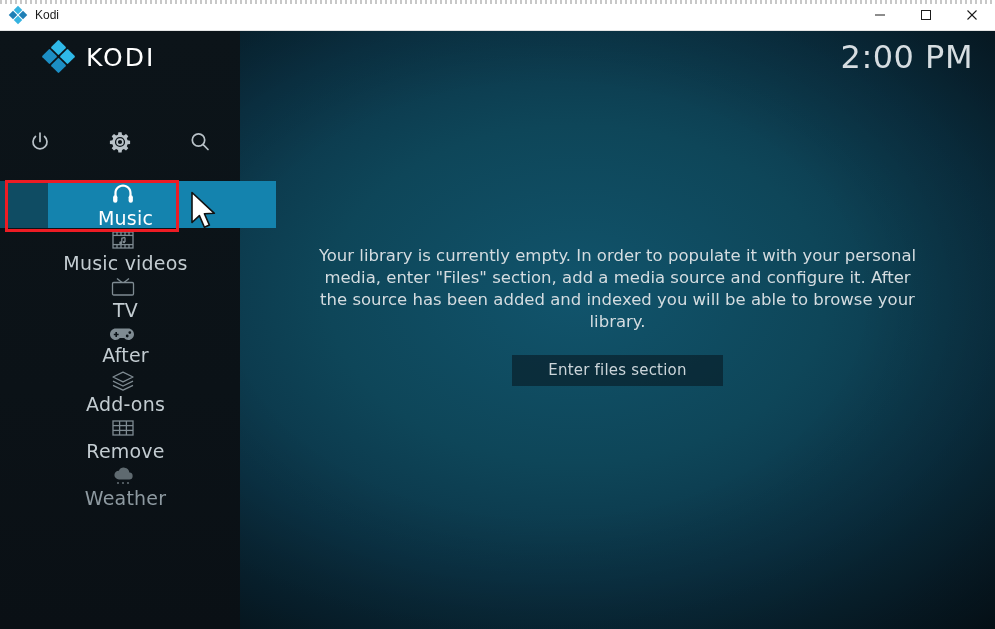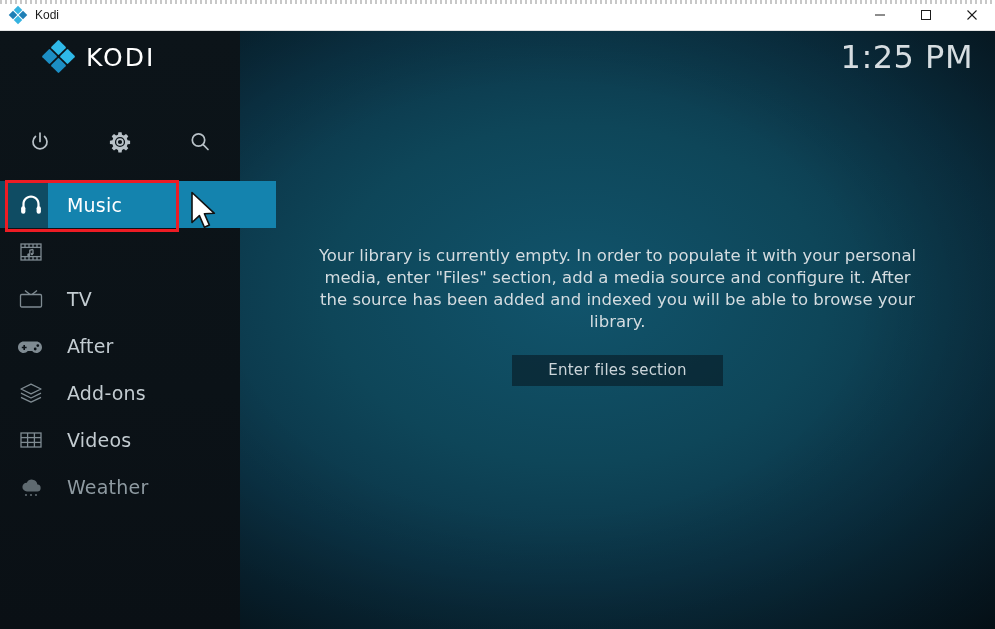--- a/index.html
+++ b/index.html
@@ -122,20 +122,21 @@
     cursor: pointer;
   }
   .toolbtn svg { display:block; }
 
   .menu { position: absolute; top: 150px; left: 0; width: 240px; }
   .menu-item {
     position: relative;
     height: 47px;
     display: flex; align-items: center;
     cursor: pointer;
+    flex-direction: column;
   }
   .menu-icon {
     width: 50px; flex: none;
     display: flex; align-items: center; justify-content: center;
     margin-left: 6px;
   }
   .menu-icon svg { display: block; }
   .menu-label {
     font-size: 19px; color: #c3ccd1;
     font-family: "DejaVu Sans", sans-serif;
@@ -251,21 +252,21 @@
           <line x1="10.5" y1="1.5" x2="1.5" y2="10.5" stroke="#1b1b1b" stroke-width="1.1"></line>
         </svg>
     </div>
   </div>
 </div>
 
 <div class="kodi">
   <div class="kodi-dots"></div>
   <div class="kodi-vignette"></div>
 
-  <div class="clock">1:25 PM</div>
+  <div class="clock">2:00 PM</div>
 
   <div class="sel-overflow"></div>
 
   <div class="content">
     <div class="empty-msg">Your library is currently empty. In order to populate it with your personal media, enter "Files" section, add a media source and configure it. After the source has been added and indexed you will be able to browse your library.</div>
     <div class="btn-row">
       <button class="kbtn">Enter files section</button>
     </div>
   </div>
 
@@ -331,20 +332,21 @@
             <line x1="7" y1="16.6" x2="7" y2="20"></line>
               <line x1="11" y1="16.6" x2="11" y2="20"></line>
             <line x1="15" y1="16.6" x2="15" y2="20"></line>
               <line x1="19" y1="16.6" x2="19" y2="20"></line>
             <path d="M15 9.4v4.6" stroke-width="1.3"></path>
             <path d="M15 9.4l-3.2.9v4.2" stroke-width="1.3"></path>
             <circle cx="10.7" cy="14.8" r="1.5" fill="#7f8b92" stroke="none"></circle>
             <circle cx="14" cy="14" r="1.2" fill="#7f8b92" stroke="none"></circle>
           </svg>
         </div>
+        <div class="menu-label">Music videos</div>
       </div>
 
       <div class="menu-item">
         <div class="menu-icon">
           <svg width="26" height="24" viewBox="0 0 26 24" fill="none" stroke="#7f8b92" stroke-width="1.3">
             <rect x="2.5" y="7.5" width="21" height="12.5" rx="1.2"></rect>
             <line x1="7" y1="3.4" x2="12" y2="7.5"></line>
             <line x1="19" y1="3.4" x2="14" y2="7.5"></line>
           </svg>
         </div>
@@ -376,21 +378,21 @@
       <div class="menu-item">
         <div class="menu-icon">
           <svg width="26" height="24" viewBox="0 0 26 24" fill="none" stroke="#7f8b92" stroke-width="1.3">
             <rect x="3" y="5" width="20" height="14"></rect>
             <line x1="3" y1="9.6" x2="23" y2="9.6"></line>
             <line x1="3" y1="14.4" x2="23" y2="14.4"></line>
             <line x1="9.6" y1="5" x2="9.6" y2="19"></line>
             <line x1="16.4" y1="5" x2="16.4" y2="19"></line>
           </svg>
         </div>
-        <div class="menu-label">Videos</div>
+        <div class="menu-label">Remove</div>
       </div>
 
 
       <div class="menu-item dim">
         <div class="menu-icon">
           <svg width="27" height="24" viewBox="0 0 27 24" fill="#5f6a70">
             <path d="M19.4 9.4a5.6 5.6 0 0 0-10.6-1.6A4.6 4.6 0 0 0 4.4 12a4.5 4.5 0 0 0 4.5 4.4h10a3.5 3.5 0 0 0 .5-7z"></path>
             <circle cx="8" cy="20" r="1.1"></circle>
             <circle cx="13" cy="20" r="1.1"></circle>
             <circle cx="18" cy="20" r="1.1"></circle>

